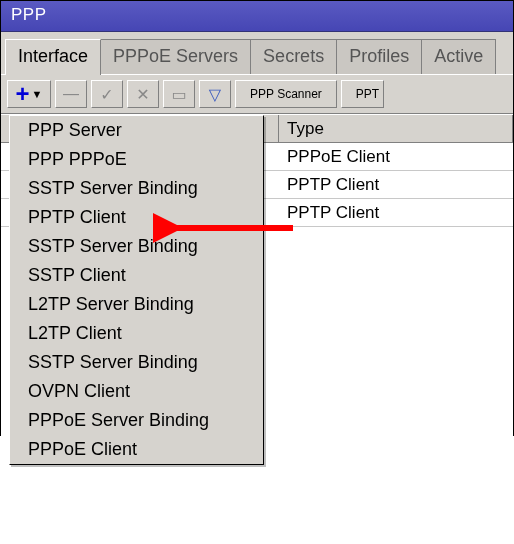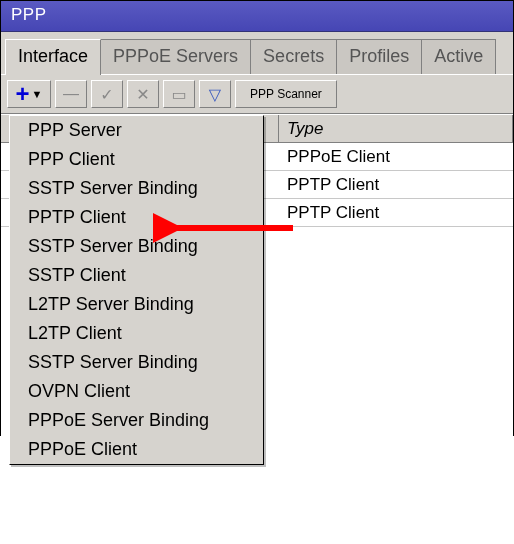--- a/index.html
+++ b/index.html
@@ -112,21 +112,21 @@
   }
   .th {
     padding: 3px 8px;
     font-size: 17px;
     border-right: 1px solid #808080;
     height: 100%;
     display:flex;
     align-items:center;
   }
   .th-name { width: 278px; }
-  .th-type { flex: 1; font-style: italic; }
+  .th-type { flex: 1; }
   .rows { }
   .row {
     display:flex;
     height: 28px;
     align-items:center;
     border-bottom: 1px solid #c8c8c8;
   }
   .cell-name { width:278px; padding-left:8px; font-size:17px; }
   .cell-type { flex:1; padding-left:8px; font-size:17px; }
   
@@ -186,20 +186,21 @@
     <div class="tbtn">
       <span>✕</span>
     </div>
     <div class="tbtn">
       <span>▭</span>
     </div>
     <div class="tbtn">
       <span style="color:#3b5bbf;">▽</span>
     </div>
     <div class="tbtn tbtn-text">PPP Scanner</div>
+    <div class="tbtn tbtn-text" style="padding-right:4px;">PPT</div>
   </div>
 
   <div class="workarea">
     <div class="table-header">
       <div class="th th-name"></div>
       <div class="th th-type">Type</div>
     </div>
     <div class="rows">
       <div class="row">
         <div class="cell-name"></div>
@@ -210,21 +211,21 @@
         <div class="cell-type">PPTP Client</div>
       </div>
       <div class="row">
         <div class="cell-name"></div>
         <div class="cell-type">PPTP Client</div>
       </div>
     </div>
 
     <div class="dropdown">
       <div class="menu-item">PPP Server</div>
-      <div class="menu-item">PPP Client</div>
+      <div class="menu-item">PPP PPPoE</div>
       <div class="menu-item">SSTP Server Binding</div>
       <div class="menu-item">PPTP Client</div>
       <div class="menu-item">SSTP Server Binding</div>
       <div class="menu-item">SSTP Client</div>
       <div class="menu-item">L2TP Server Binding</div>
       <div class="menu-item">L2TP Client</div>
       <div class="menu-item">SSTP Server Binding</div>
       <div class="menu-item">OVPN Client</div>
       <div class="menu-item">PPPoE Server Binding</div>
       <div class="menu-item">PPPoE Client</div>

